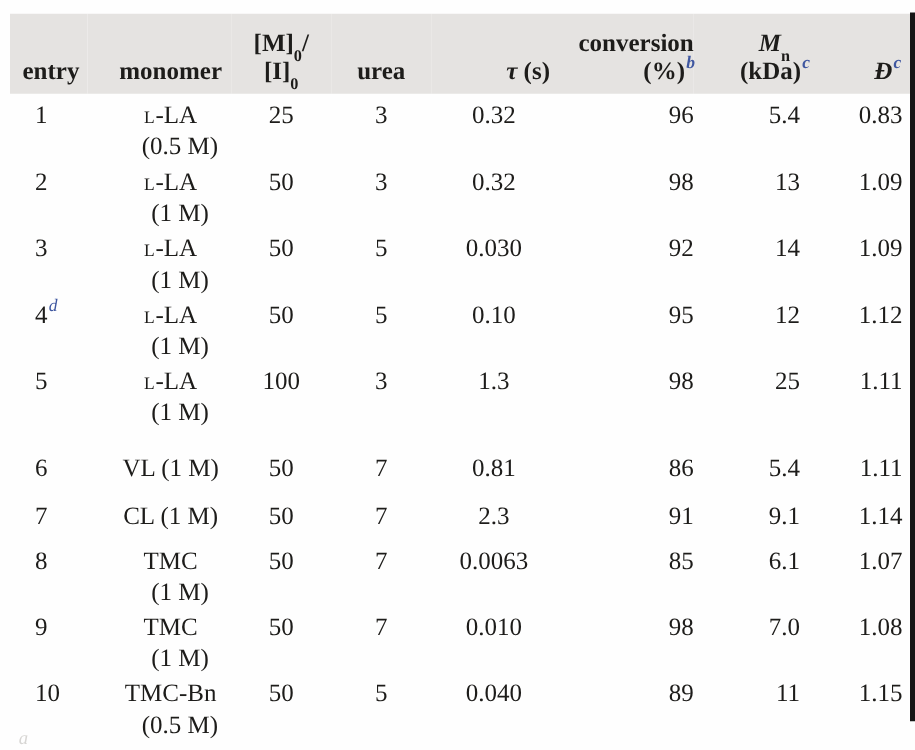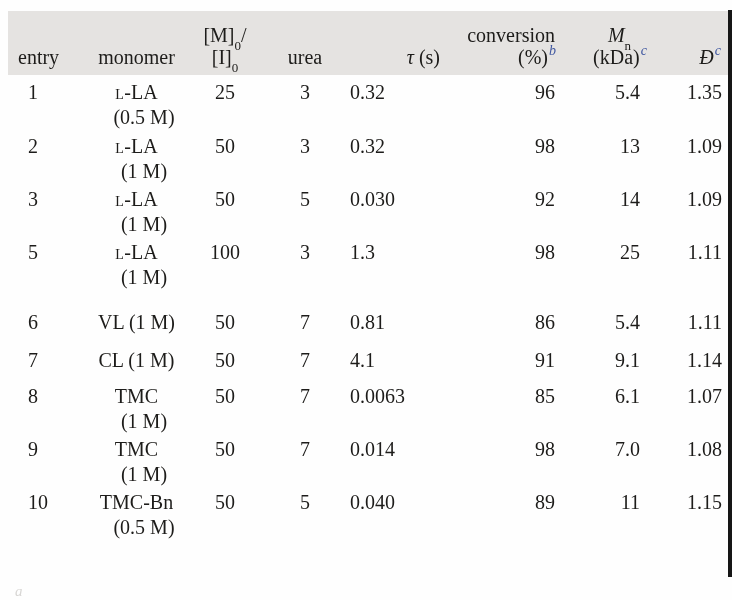--- a/index.html
+++ b/index.html
@@ -27,38 +27,38 @@
   col.w-urea{width:80px}
   col.w-tau{width:95px}
   col.w-conv{width:115px}
   col.w-mn{width:93px}
   col.w-d{width:80px}
 
   thead tr{height:64px;}
   th{
     background:var(--header-bg);
     vertical-align:bottom;
-    font-weight:normal;
+    font-weight:bold;
     font-size:20px;
     line-height:22px;
     padding:0 0 7px 0;
   }
   td{
     vertical-align:top;
     font-size:20px;
     line-height:22px;
     padding:6px 0 0 0;
   }
   
   th.c-entry{text-align:left;padding-left:10px;}
   td.c-entry{text-align:left;padding-left:20px;}
   .c-mono{text-align:center;padding-left:18px;}
   .c-ratio{text-align:center;}
   .c-urea{text-align:center;}
-  td.c-tau{text-align:left;padding-left:5px;margin-top:20px;}
+  td.c-tau{text-align:center;padding-left:5px;margin-top:20px;}
   th.c-tau{text-align:right;padding-left:24px;}
   .c-conv{text-align:right;}
   td.c-mn{text-align:right;padding-right:8px;}
   th.c-mn{text-align:center;}
   th.c-mn .hline{position:relative;left:18px;white-space:nowrap;}
   td.c-d{text-align:right;padding-right:6px;}
   th.c-d{text-align:right;padding-right:8px;}
 
   .hline{display:block;}
   .it{font-style:italic;}
@@ -133,41 +133,51 @@
     </thead>
     <tbody id="tbody">
         <tr style="height: 54px;">
     <td class="c-entry"><span>1</span><sup class="fnote"></sup></td>
     <td class="c-mono"><span class="sc">L</span><span>-LA</span><span class="mono2">(0.5 M)</span></td>
     <td class="c-ratio">25</td>
     <td class="c-urea">3</td>
     <td class="c-tau">0.32</td>
     <td class="c-conv">96</td>
     <td class="c-mn">5.4</td>
-    <td class="c-d">1.35</td>
+    <td class="c-d">0.83</td>
   </tr>
         <tr style="height: 48px;">
     <td class="c-entry"><span>2</span><sup class="fnote"></sup></td>
     <td class="c-mono"><span class="sc">L</span><span>-LA</span><span class="mono2">(1 M)</span></td>
     <td class="c-ratio">50</td>
     <td class="c-urea">3</td>
     <td class="c-tau">0.32</td>
     <td class="c-conv">98</td>
     <td class="c-mn">13</td>
     <td class="c-d">1.09</td>
   </tr>
         <tr style="height: 50px;">
     <td class="c-entry"><span>3</span><sup class="fnote"></sup></td>
     <td class="c-mono"><span class="sc">L</span><span>-LA</span><span class="mono2">(1 M)</span></td>
     <td class="c-ratio">50</td>
     <td class="c-urea">5</td>
     <td class="c-tau">0.030</td>
     <td class="c-conv">92</td>
     <td class="c-mn">14</td>
     <td class="c-d">1.09</td>
+  </tr>
+        <tr style="height: 49px;">
+    <td class="c-entry"><span>4</span><sup class="fnote">d</sup></td>
+    <td class="c-mono"><span class="sc">L</span><span>-LA</span><span class="mono2">(1 M)</span></td>
+    <td class="c-ratio">50</td>
+    <td class="c-urea">5</td>
+    <td class="c-tau">0.10</td>
+    <td class="c-conv">95</td>
+    <td class="c-mn">12</td>
+    <td class="c-d">1.12</td>
   </tr>
         <tr style="height: 70px;">
     <td class="c-entry"><span>5</span><sup class="fnote"></sup></td>
     <td class="c-mono"><span class="sc">L</span><span>-LA</span><span class="mono2">(1 M)</span></td>
     <td class="c-ratio">100</td>
     <td class="c-urea">3</td>
     <td class="c-tau">1.3</td>
     <td class="c-conv">98</td>
     <td class="c-mn">25</td>
     <td class="c-d">1.11</td>
@@ -180,41 +190,41 @@
     <td class="c-tau">0.81</td>
     <td class="c-conv">86</td>
     <td class="c-mn">5.4</td>
     <td class="c-d">1.11</td>
   </tr>
         <tr style="height: 36px;">
     <td class="c-entry"><span>7</span><sup class="fnote"></sup></td>
     <td class="c-mono"><span class="sc"></span><span>CL (1 M)</span><span class="mono2"></span></td>
     <td class="c-ratio">50</td>
     <td class="c-urea">7</td>
-    <td class="c-tau">4.1</td>
+    <td class="c-tau">2.3</td>
     <td class="c-conv">91</td>
     <td class="c-mn">9.1</td>
     <td class="c-d">1.14</td>
   </tr>
         <tr style="height: 47px;">
     <td class="c-entry"><span>8</span><sup class="fnote"></sup></td>
     <td class="c-mono"><span class="sc"></span><span>TMC</span><span class="mono2">(1 M)</span></td>
     <td class="c-ratio">50</td>
     <td class="c-urea">7</td>
     <td class="c-tau">0.0063</td>
     <td class="c-conv">85</td>
     <td class="c-mn">6.1</td>
     <td class="c-d">1.07</td>
   </tr>
         <tr style="height: 52px;">
     <td class="c-entry"><span>9</span><sup class="fnote"></sup></td>
     <td class="c-mono"><span class="sc"></span><span>TMC</span><span class="mono2">(1 M)</span></td>
     <td class="c-ratio">50</td>
     <td class="c-urea">7</td>
-    <td class="c-tau">0.014</td>
+    <td class="c-tau">0.010</td>
     <td class="c-conv">98</td>
     <td class="c-mn">7.0</td>
     <td class="c-d">1.08</td>
   </tr>
         <tr style="height: 77px;">
     <td class="c-entry"><span>10</span><sup class="fnote"></sup></td>
     <td class="c-mono"><span class="sc"></span><span>TMC-Bn</span><span class="mono2">(0.5 M)</span></td>
     <td class="c-ratio">50</td>
     <td class="c-urea">5</td>
     <td class="c-tau">0.040</td>

